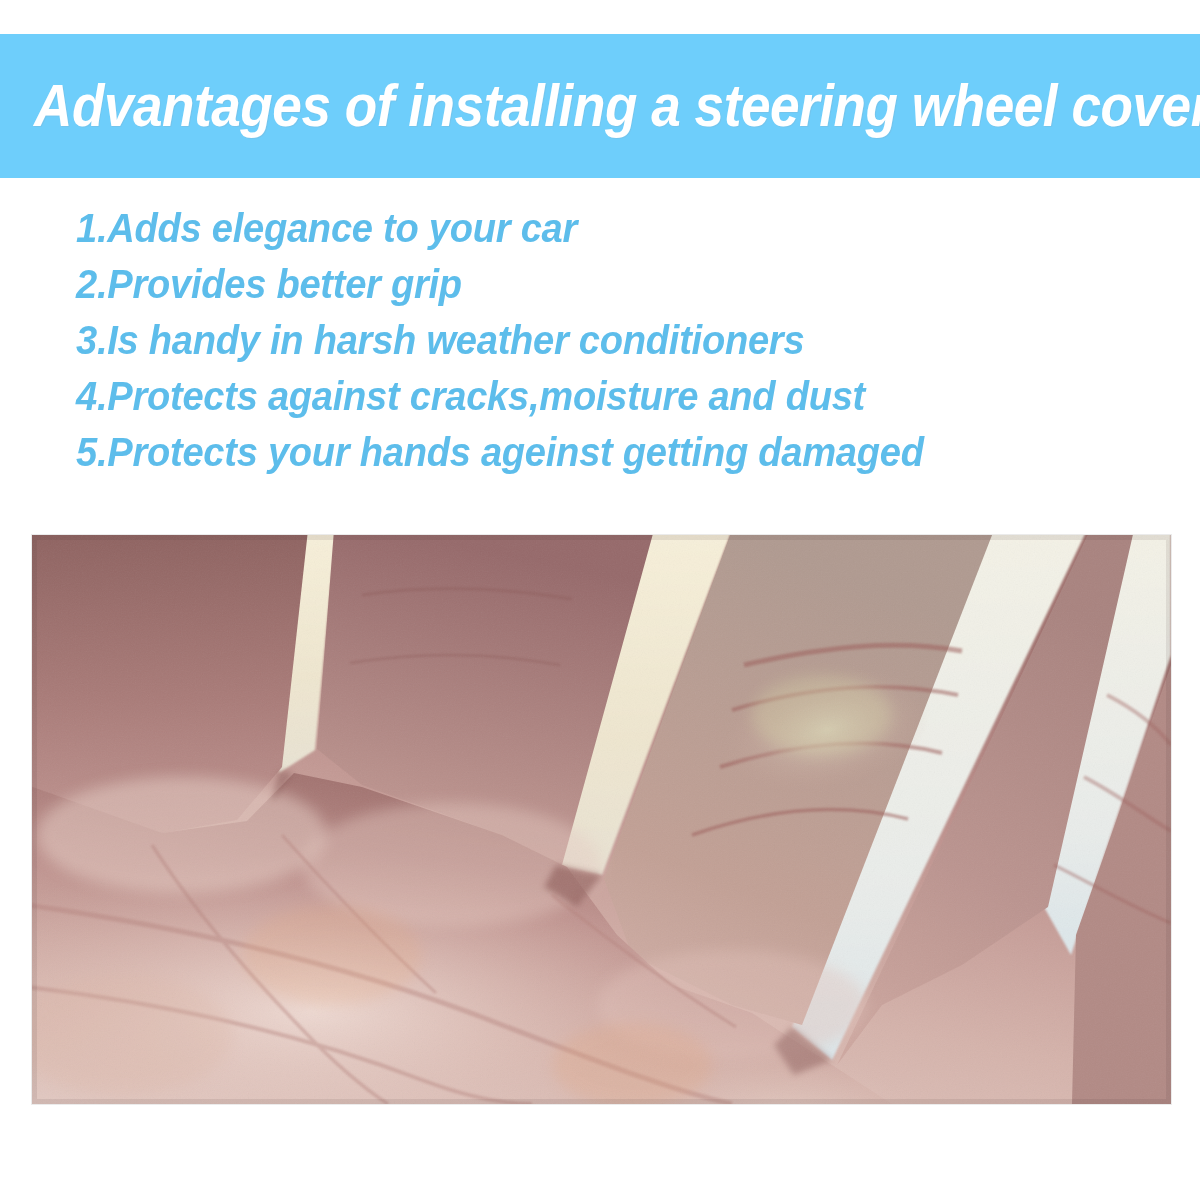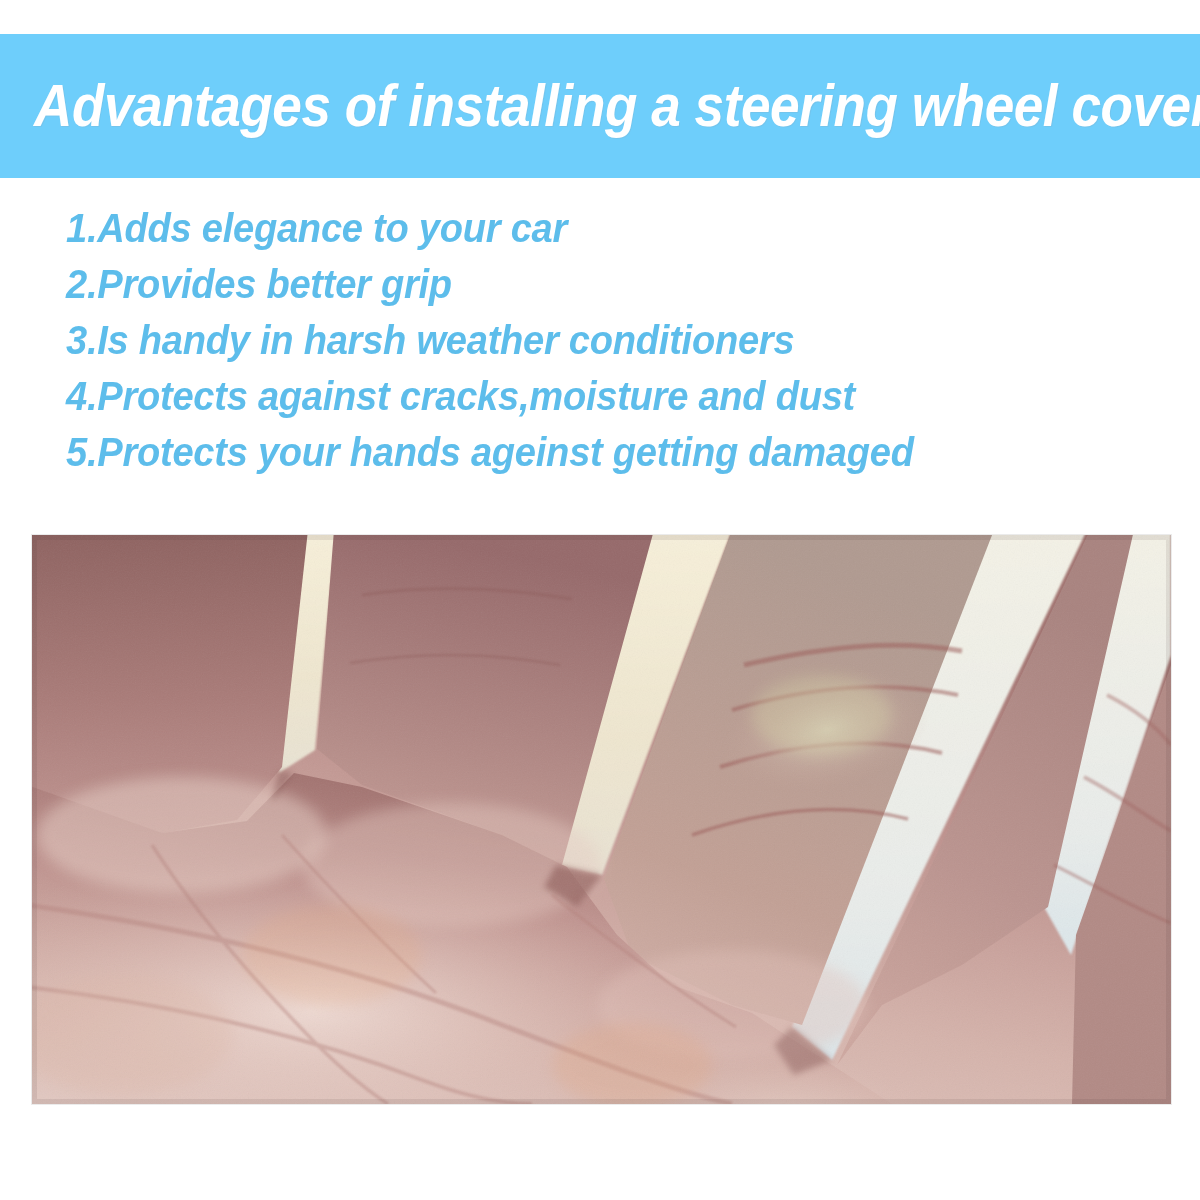--- a/index.html
+++ b/index.html
@@ -47,21 +47,21 @@
     letter-spacing: -0.5px;
     transform: scaleX(0.90);
     transform-origin: left center;
     white-space: nowrap;
     text-shadow: 1px 1px 0 rgba(120,190,225,0.55);
   }
 
   
   #feature-list {
     position: absolute;
-    left: 66px;
+    left: 76px;
     top: 200px;
     width: 1100px;
   }
   .feature-item {
     color: #5dbdeb;
     font-family: "Liberation Sans", "DejaVu Sans", sans-serif;
     font-weight: 700;
     font-style: italic;
     font-size: 41px;
     line-height: 56px;

